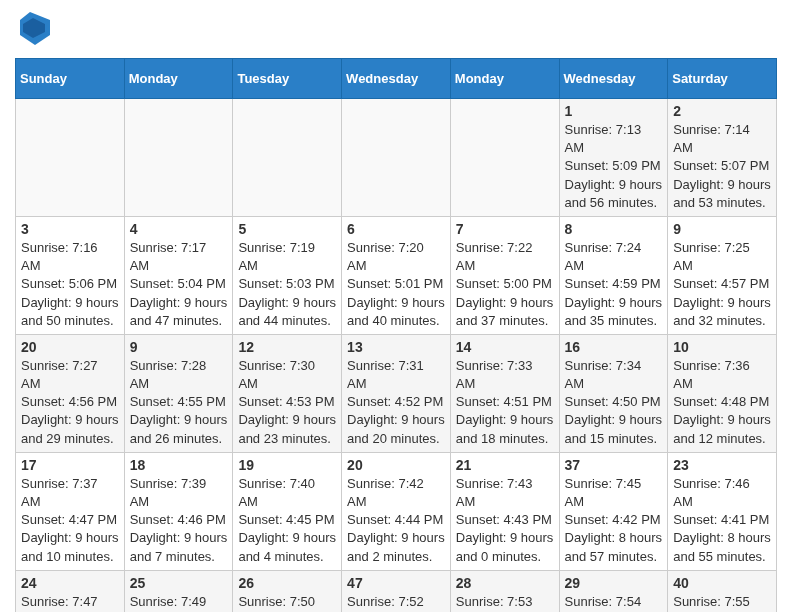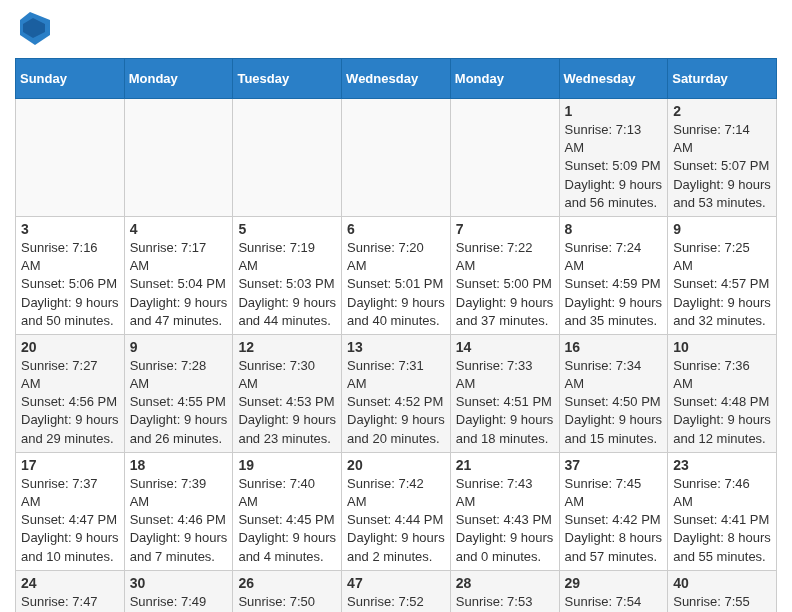--- a/index.html
+++ b/index.html
@@ -171,21 +171,21 @@
             <span class="day-num">23</span>
             <div class="day-info">Sunrise: 7:46 AM<br>Sunset: 4:41 PM<br>Daylight: 8 hours and 55 minutes.</div>
           </td>
         </tr>
         <tr>
           <td>
             <span class="day-num">24</span>
             <div class="day-info">Sunrise: 7:47 AM<br>Sunset: 4:41 PM<br>Daylight: 8 hours and 53 minutes.</div>
           </td>
           <td>
-            <span class="day-num">30</span>
+            <span class="day-num">25</span>
             <div class="day-info">Sunrise: 7:49 AM<br>Sunset: 4:40 PM<br>Daylight: 8 hours and 51 minutes.</div>
           </td>
           <td>
             <span class="day-num">26</span>
             <div class="day-info">Sunrise: 7:50 AM<br>Sunset: 4:39 PM<br>Daylight: 8 hours and 48 minutes.</div>
           </td>
           <td>
             <span class="day-num">47</span>
             <div class="day-info">Sunrise: 7:52 AM<br>Sunset: 4:38 PM<br>Daylight: 8 hours and 46 minutes.</div>
           </td>

